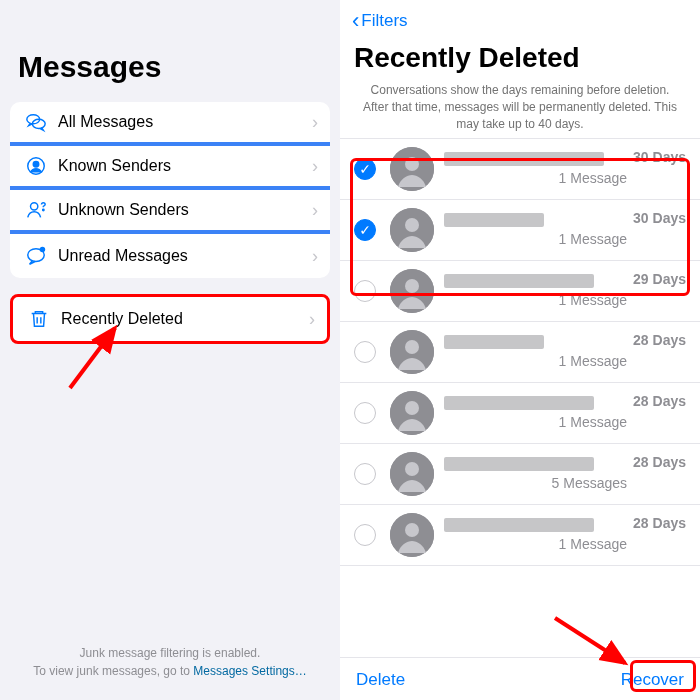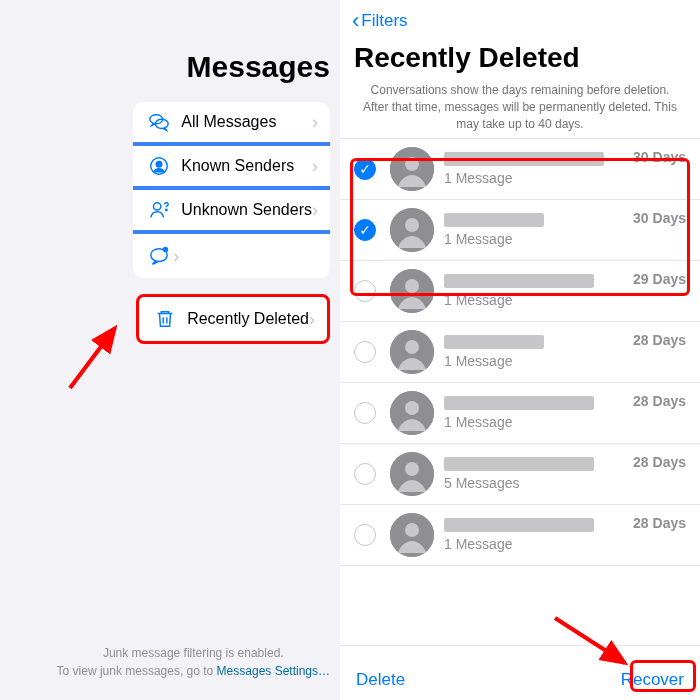--- a/index.html
+++ b/index.html
@@ -1,17 +1,17 @@
 <!DOCTYPE html>
 <html><head>
 <meta charset="utf-8">
 <style>
   * { box-sizing: border-box; margin: 0; padding: 0; }
   body { font-family: -apple-system, "Helvetica Neue", Arial, sans-serif; width: 700px; height: 700px; display: flex; background: #fff; overflow: hidden; }
-  .left-panel { width: 340px; height: 700px; background: #f2f2f7; padding: 10px 10px 0 10px; display: flex; flex-direction: column; position: relative; align-items: flex-end; }
+  .left-panel { width: 340px; height: 700px; background: #f2f2f7; padding: 10px 10px 0 10px; display: flex; flex-direction: column; position: relative; }
   .right-panel { width: 360px; height: 700px; background: #fff; display: flex; flex-direction: column; position: relative; }
   .left-title { font-size: 30px; font-weight: 700; margin: 40px 0 18px 8px; color: #000; }
   .card { background: #fff; border-radius: 10px; overflow: hidden; margin-bottom: 16px; }
   .row { display: flex; align-items: center; height: 44px; padding: 0 12px; border-bottom: 4px solid #3b82f6; }
   .row:last-child { border-bottom: none; }
   .row .icon { width: 28px; display: flex; justify-content: center; }
   .row .label { flex: 1; font-size: 16px; color: #000; padding-left: 8px; }
   .chevron { color: #c7c7cc; font-size: 18px; }
   .highlight-box { border: 3px solid #ff0000; border-radius: 8px; }
   .footer-text { text-align: center; font-size: 12px; color: #8e8e93; margin-top: auto; margin-bottom: 20px; line-height: 1.5; }
@@ -21,25 +21,25 @@
   .nav-back { color: #007aff; font-size: 17px; display: flex; align-items: center; }
   .right-title { font-size: 28px; font-weight: 700; margin: 2px 14px 8px 14px; color: #000; }
   .info-text { font-size: 12px; color: #737373; text-align: center; margin: 0 20px 6px 20px; line-height: 1.4; }
   .msg-list { flex: 1; overflow: hidden; }
   .msg-row { display: flex; align-items: center; padding: 8px 14px; border-bottom: 1px solid #e5e5ea; }
   .msg-row:first-child { border-top: 1px solid #e5e5ea; }
   .checkbox { width: 22px; height: 22px; border-radius: 50%; border: 1.5px solid #c7c7cc; flex-shrink: 0; display: flex; align-items: center; justify-content: center; font-size: 14px; }
   .checkbox.checked { background: #007aff; border-color: #007aff; color: #fff; }
   .avatar { width: 44px; height: 44px; border-radius: 50%; background: #8e8e93; margin: 0 10px 0 14px; flex-shrink: 0; display: flex; align-items: center; justify-content: center; }
   .avatar svg { width: 44px; height: 44px; }
-  .msg-body { flex: 1; min-width: 0; }
+  .msg-body { flex: 1; min-width: 0; text-align: right; }
   .redact-name { background: #c6c6c8; border-radius: 2px; height: 14px; margin-bottom: 4px; }
   .msg-sub { font-size: 14px; color: #8e8e93; }
   .days { font-size: 14px; color: #8e8e93; flex-shrink: 0; padding-left: 6px; align-self: flex-start; margin-top: 2px; font-weight: bold; }
-  .toolbar { display: flex; justify-content: space-between; align-items: center; padding: 24px 16px 10px 16px; border-top: 1px solid #e5e5ea; }
+  .toolbar { display: flex; justify-content: space-between; align-items: center; padding: 12px 16px 10px 16px; border-top: 1px solid #e5e5ea; }
   .toolbar-btn { color: #007aff; font-size: 17px; background: none; border: none; cursor: pointer; }
   .overlay-box { position: absolute; border: 3px solid #ff0000; border-radius: 6px; pointer-events: none; }
   .arrow-svg2 { position: absolute; pointer-events: none; }
   svg.icon-svg { width: 22px; height: 22px; }
 </style>
 </head>
 <body>
 
 <div class="left-panel">
   <h1 class="left-title">Messages</h1>
@@ -81,20 +81,21 @@
       <span class="chevron">›</span>
     </div>
     <div class="row">
       <span class="icon">
         <svg class="icon-svg" viewBox="0 0 24 24" fill="none" stroke="#007aff" stroke-width="1.6">
             <ellipse cx="12" cy="11" rx="9" ry="7"></ellipse>
             <path d="M8 17l-3 4 6-3"></path>
             <circle cx="19" cy="5" r="3" fill="#007aff" stroke="none"></circle>
           </svg>
       </span>
+      <span class="label">Unread Messages</span>
       <span class="chevron">›</span>
     </div>
   </div>
 
   <div class="card highlight-box">
     <div class="row">
       <span class="icon">
         <svg class="icon-svg" viewBox="0 0 24 24" fill="none" stroke="#007aff" stroke-width="1.6">
             <path d="M4 6h16"></path>
             <path d="M8 6V4h8v2"></path>

